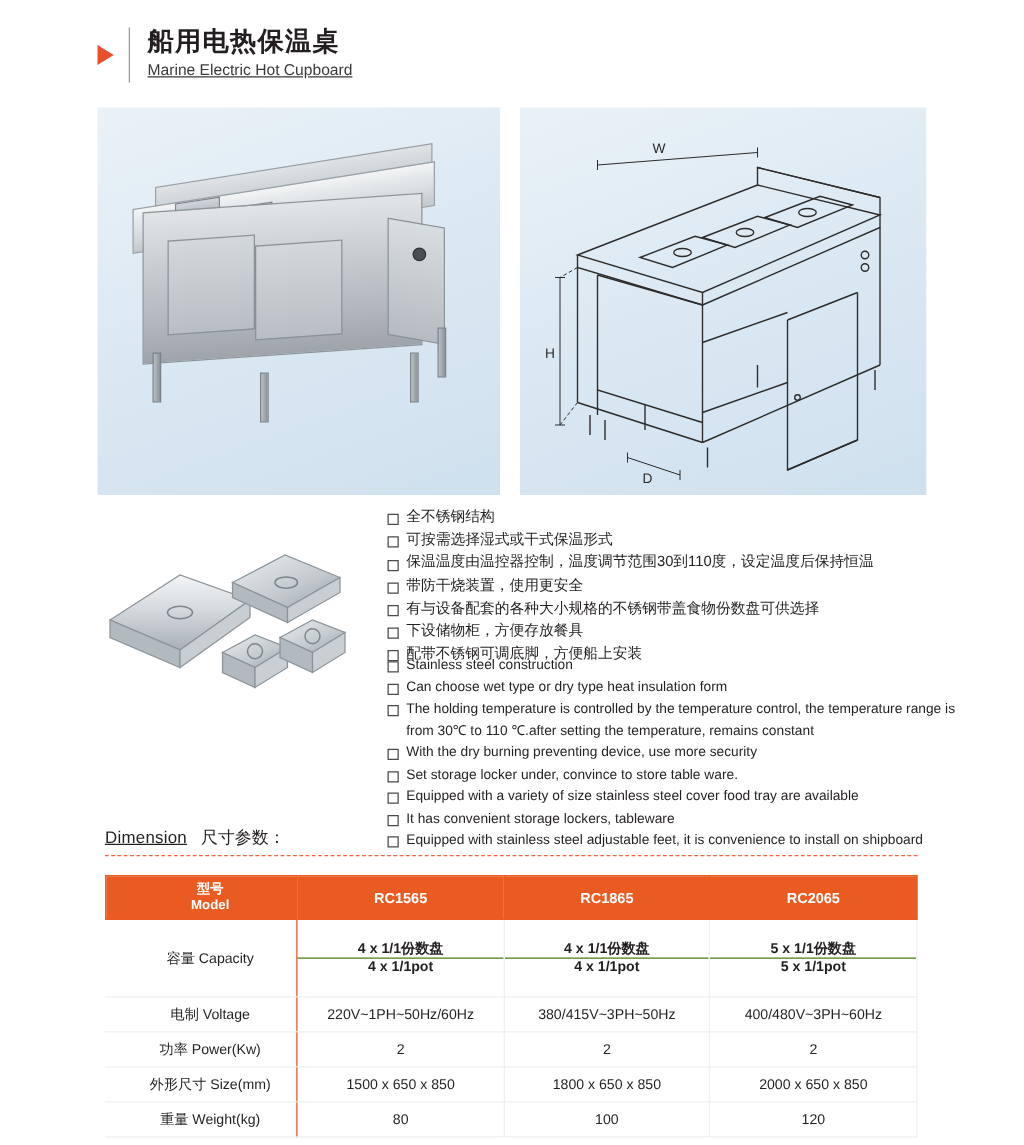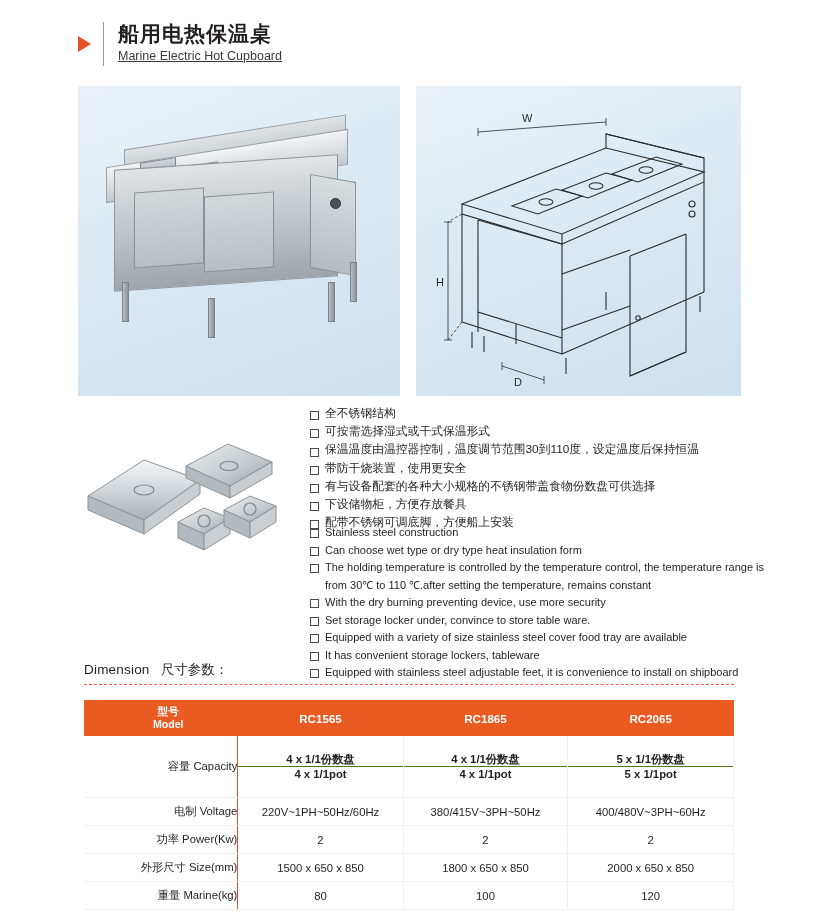--- a/index.html
+++ b/index.html
@@ -161,21 +161,21 @@
   }
   .feat-text { flex: 1 1 auto; }
 
   
   .dim-head {
     position: absolute;
     left: 84px; top: 661px;
     font-size: 13.5px;
     color: #231f20;
   }
-  .dim-head .en { letter-spacing: .2px; }
+  .dim-head .en { letter-spacing: .2px; text-decoration: underline; }
   .dim-rule {
     position: absolute;
     left: 84px; top: 684px;
     width: 650px;
     border-top: 1px dashed #f0643c;
   }
 
   
   table.spec {
     position: absolute;
@@ -201,21 +201,21 @@
     background: #ea5b22;
     color: #ffffff;
     text-align: center;
     padding-left: 14px !important;
     line-height: 13px;
     font-size: 10.6px;
     border: 1px solid #ea5b22 !important;
   }
   .row-label {
     background: #ffffff;
-    text-align: right;
+    text-align: center;
     padding-left: 14px !important;
     height: 27px;
     font-size: 11.3px;
     color: #231f20;
     border-right: 1px solid #e8502a !important;
     border-bottom: 1px solid #f0f0f0 !important;
     border-left: 1px solid #ffffff !important;
   }
   .val {
     text-align: center;
@@ -482,19 +482,19 @@
       <td class="val">2</td>
       <td class="val">2</td>
     </tr>
     <tr>
       <td class="row-label">外形尺寸 Size(mm)</td>
       <td class="val">1500 x 650 x 850</td>
       <td class="val">1800 x 650 x 850</td>
       <td class="val">2000 x 650 x 850</td>
     </tr>
     <tr>
-      <td class="row-label">重量 Marine(kg)</td>
+      <td class="row-label">重量 Weight(kg)</td>
       <td class="val">80</td>
       <td class="val">100</td>
       <td class="val">120</td>
     </tr>
   </tbody>
 </table>
 
 </body></html>

